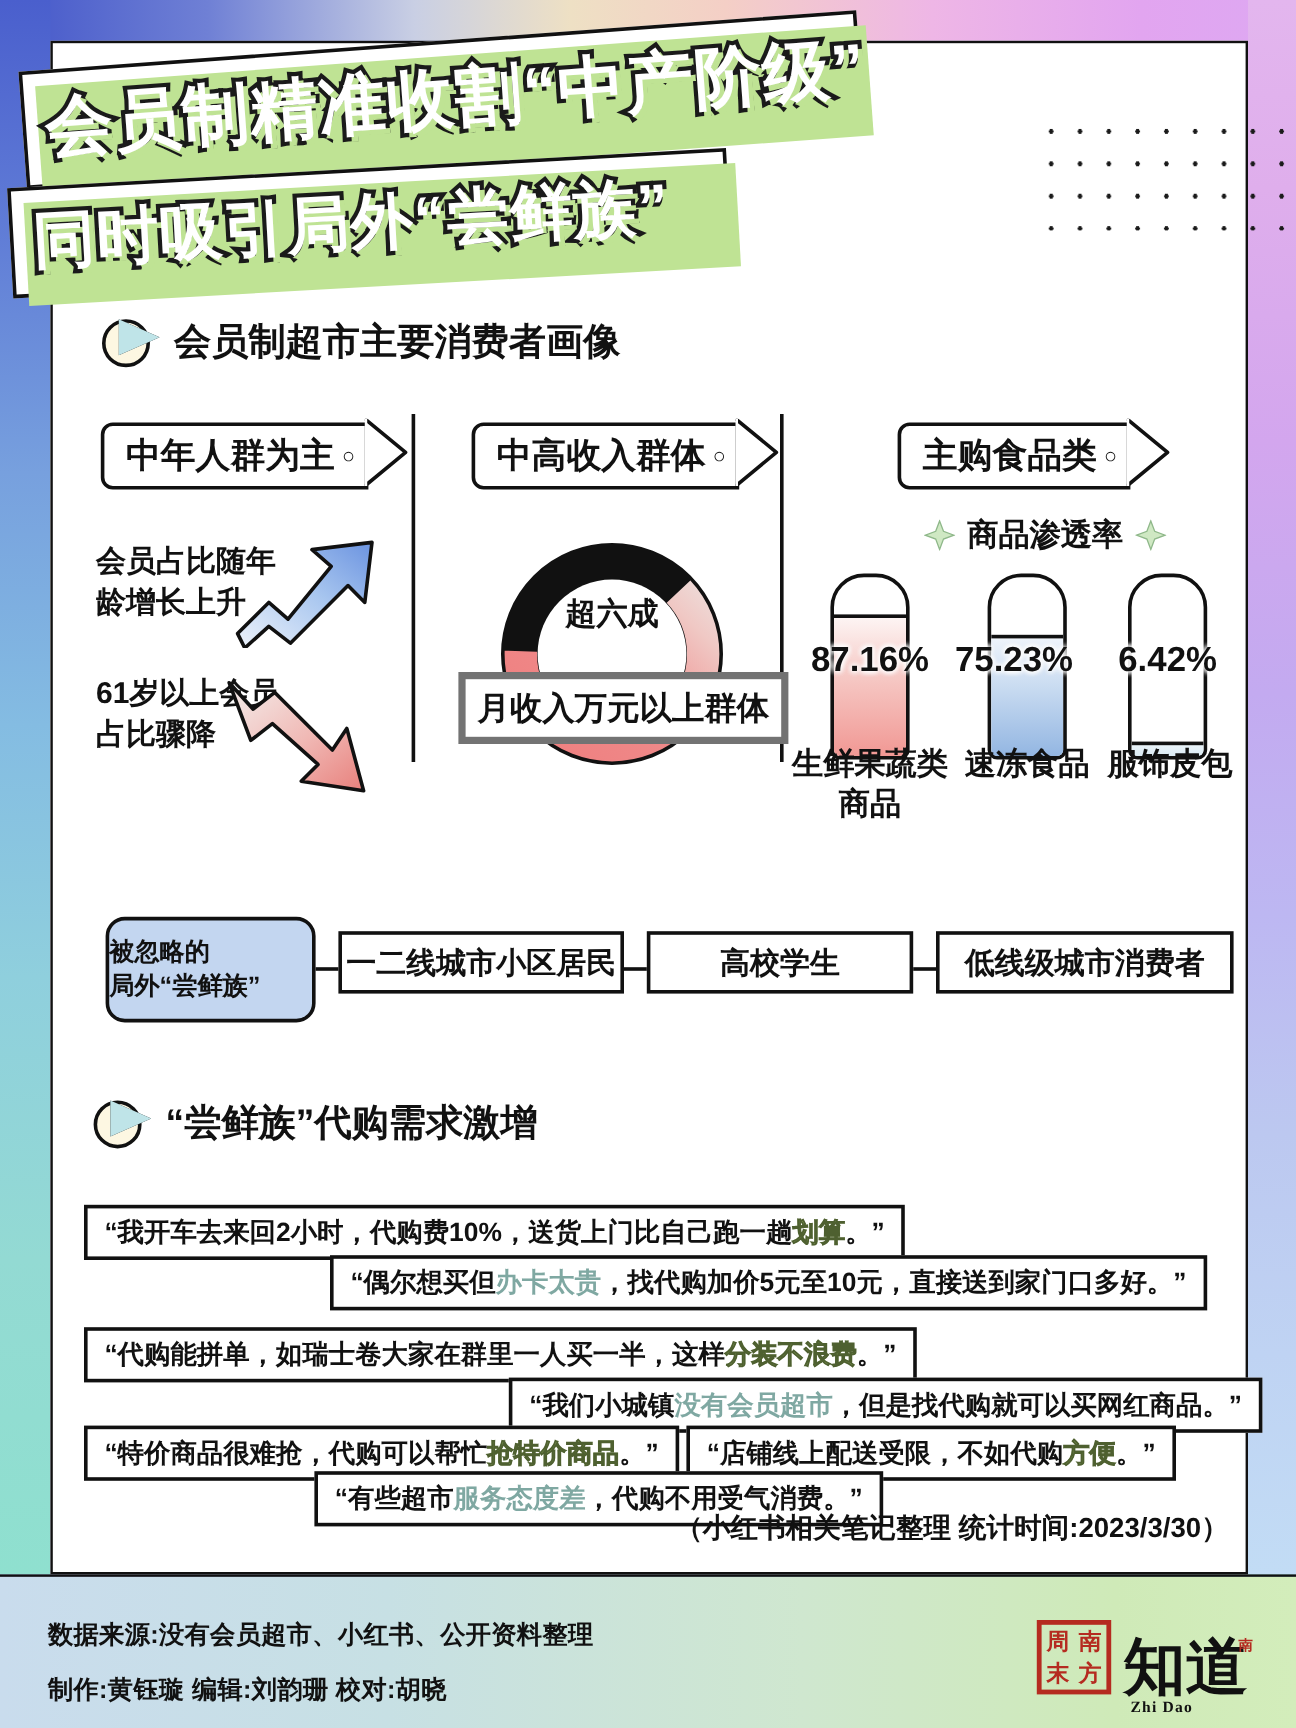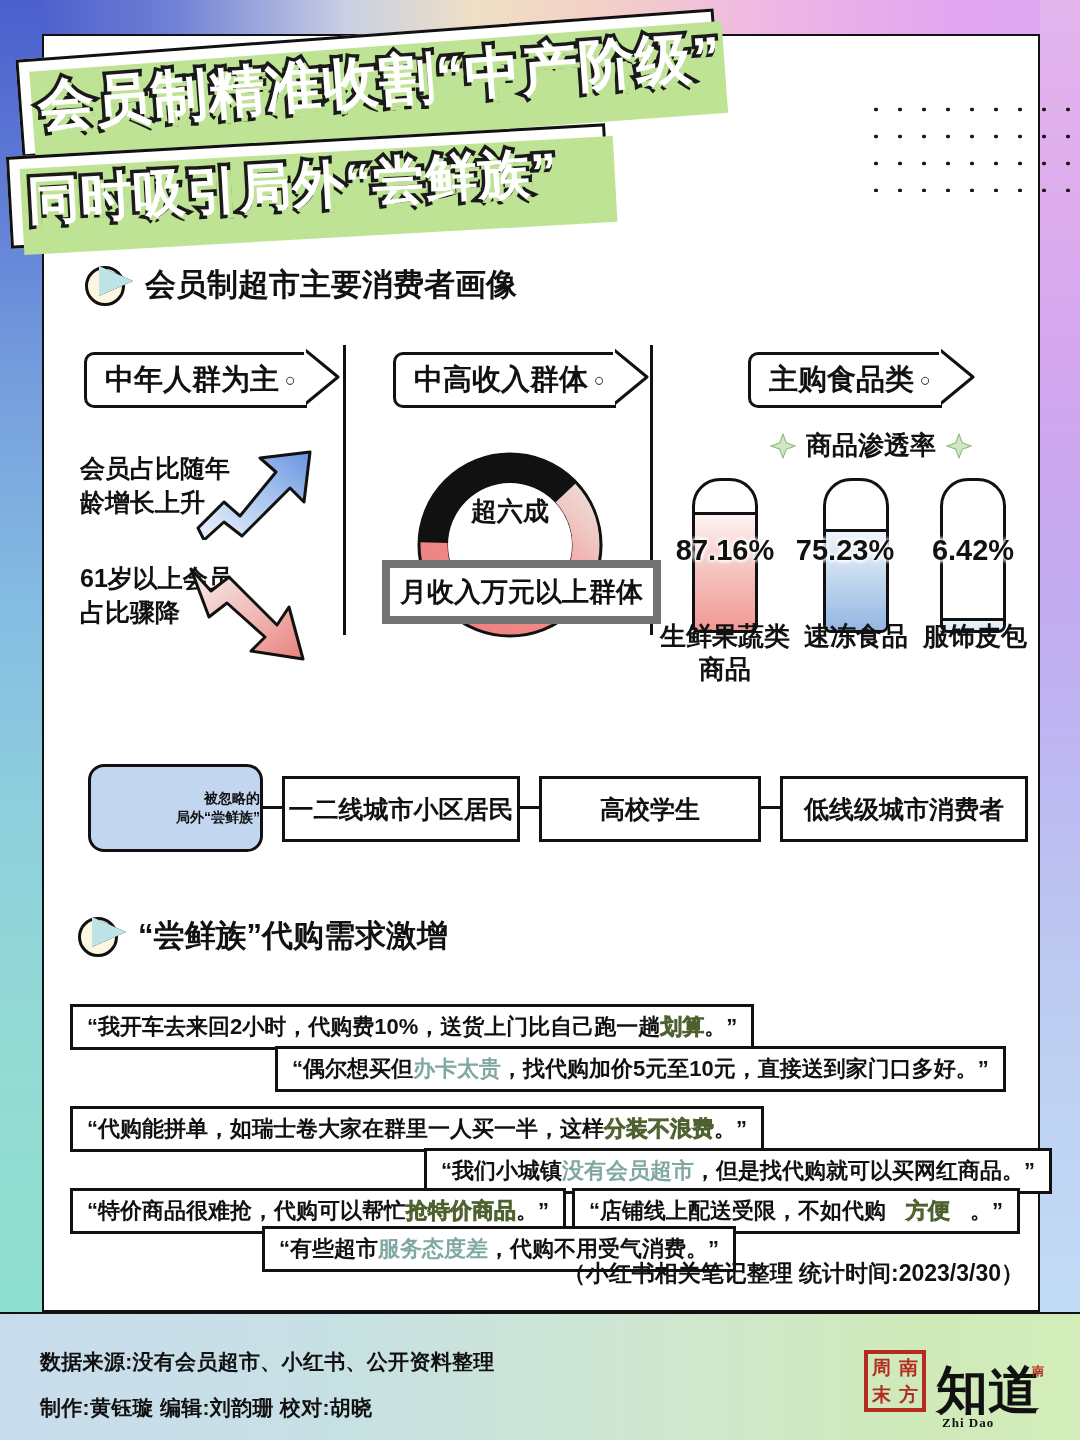--- a/index.html
+++ b/index.html
@@ -67,38 +67,38 @@
 
   .vline{position:absolute;width:3px;background:#111;}
 
   
   .uparrow,.downarrow{position:absolute;}
   .ltxt{position:absolute;font-size:25px;font-weight:bold;line-height:1.35;color:#111;}
 
   
   .donut{position:absolute;}
   .donut-label{position:absolute;text-align:center;font-size:26px;font-weight:bold;line-height:1.3;color:#111;}
-  .donut-cap{position:absolute;border:8px solid #737373;background:#fff;font-size:27px;font-weight:bold;
+  .donut-cap{position:absolute;border:6px solid #737373;background:#fff;font-size:27px;font-weight:bold;
      padding:6px 10px;color:#111;white-space:nowrap;}
 
   
   .pen-title{position:absolute;display:flex;align-items:center;gap:10px;font-size:26px;font-weight:bold;color:#111;}
   .spark{width:26px;height:26px;}
   .gauge{position:absolute;width:66px;height:155px;border:3px solid #111;border-radius:28px 28px 8px 8px;
      overflow:hidden;background:#fff;}
   .gauge .fill{position:absolute;left:0;right:0;bottom:0;border-top:3px solid #111;}
   .gval{position:absolute;font-size:29px;font-weight:bold;color:#111;text-align:center;
         text-shadow:0 0 5px #fff,0 0 5px #fff,0 0 5px #fff,0 0 4px #fff;}
   .glab{position:absolute;font-size:26px;font-weight:bold;color:#111;text-align:center;line-height:1.25;}
 
   
   .bubble{position:absolute;left:88px;top:764px;width:175px;height:88px;background:#c3d6f0;border:3px solid #111;
-     border-radius:16px;display:flex;flex-direction:column;align-items:flex-end;justify-content:center;
-     font-size:14px;font-weight:bold;color:#111;line-height:1.35;}
-  .fcard{position:absolute;height:66px;border:3px solid #111;background:#fff;
+     border-radius:16px;display:flex;flex-direction:column;align-items:flex-start;justify-content:center;
+     font-size:21px;font-weight:bold;color:#111;line-height:1.35;}
+  .fcard{position:absolute;height:52px;border:3px solid #111;background:#fff;
      display:flex;align-items:center;justify-content:center;font-size:25px;font-weight:bold;color:#111;white-space:nowrap;}
   .fcard .sh{position:absolute;left:8px;top:8px;width:100%;height:100%;background:#f0e0a8;z-index:-1;}
   .conn{position:absolute;height:3px;background:#111;}
 
   
   .q{position:absolute;border:3px solid #111;background:#fff;display:flex;align-items:center;
      padding:7px 14px;font-size:22px;font-weight:bold;color:#111;white-space:nowrap;line-height:1.2;}
   .q .sh{position:absolute;left:9px;top:9px;width:100%;height:100%;z-index:-1;}
   .hl{color:#8fa862;-webkit-text-stroke:0.7px #4e6030;}
   .hl2{color:#7fa8a2;}
@@ -333,21 +333,21 @@
     <span>，但是找代购就可以买网红商品。”</span>
 </div>
 
 <div class="q" style="left:70px;top:1188px;">
   <span class="sh" style="background:#c9dced;"></span>
   <span>“特价商品很难抢，代购可以帮忙 </span>
     <span class="hl">抢特价商品</span>
     <span> 。”</span>
 </div>
 
-<div class="q" style="left:572px;top:1188px;gap:20px;">
+<div class="q" style="left:572px;top:1188px;">
   <span class="sh" style="background:#f0e0a8;"></span>
   <span>“店铺线上配送受限，不如代购 </span>
     <span class="hl">方便</span>
     <span> 。”</span>
 </div>
 
 <div class="q" style="left:262px;top:1226px;text-align:center;">
   <span class="sh" style="background:#f0e0a8;"></span>
   <span>“有些超市 </span>
     <span class="hl2">服务态度差</span>

